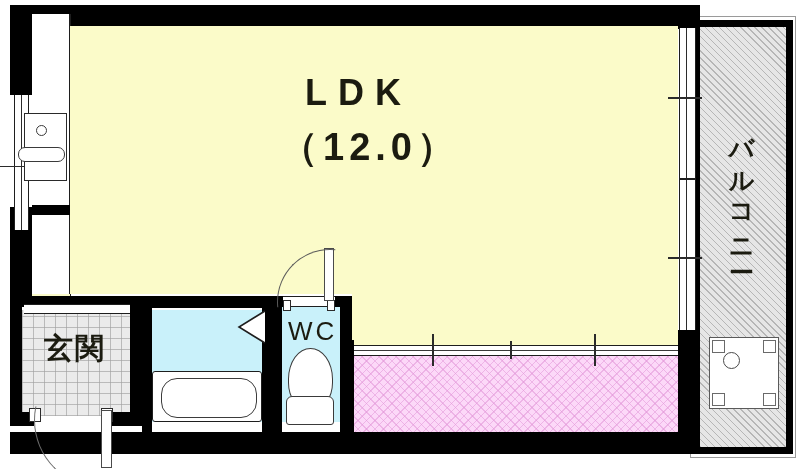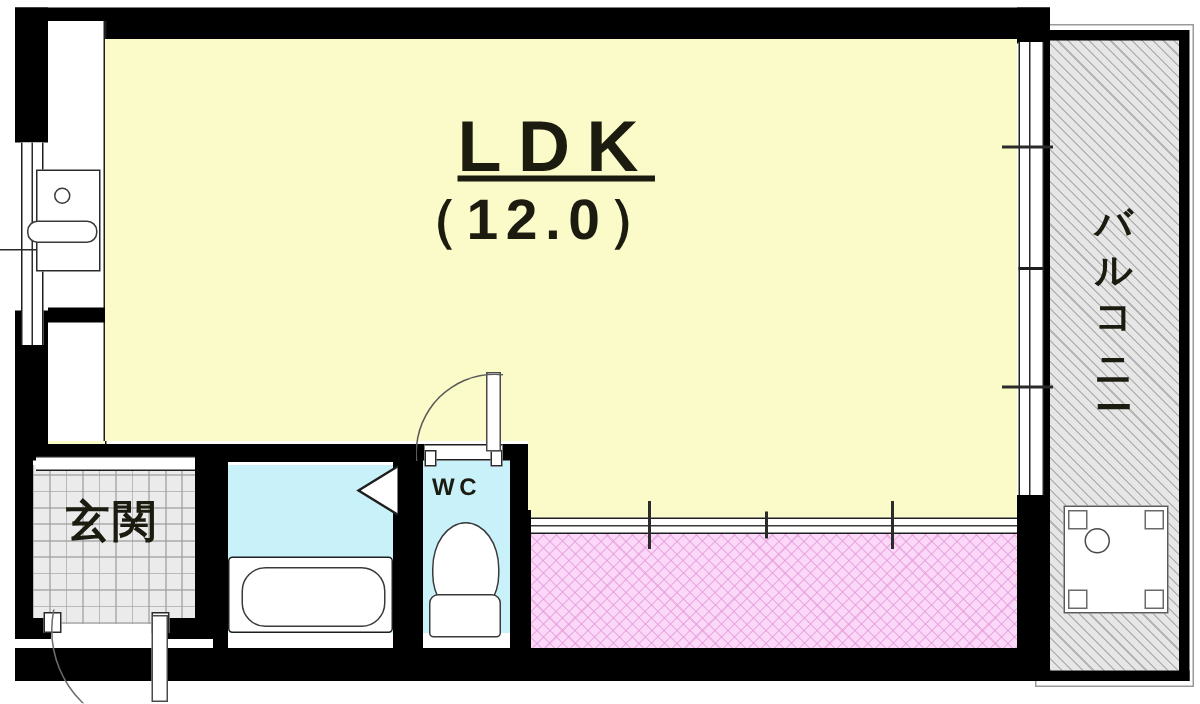--- a/index.html
+++ b/index.html
@@ -55,24 +55,24 @@
   }
 
   
   .label {
     position: absolute;
     color: #1b1b10;
     font-weight: 700;
     white-space: pre;
     line-height: 1;
   }
-  .label-ldk   { font-size: 48px; letter-spacing: 11px; text-decoration: underline; }
+  .label-ldk   { font-size: 36px; letter-spacing: 11px; }
   .label-area  { font-size: 38px; letter-spacing: 5px; }
   .label-jp    { font-size: 29px; letter-spacing: 2px; }
-  .label-wc    { font-size: 16px; letter-spacing: 3px; font-weight: 700; text-align: right; }
+  .label-wc    { font-size: 26px; letter-spacing: 3px; font-weight: 400; text-align: right; }
   .label-vert  {
     font-size: 25px;
     writing-mode: vertical-rl;
     text-orientation: upright;
     letter-spacing: 6px;
     font-weight: 700;
   }
 
   
   .fixture { position: absolute; box-sizing: border-box; }
@@ -217,21 +217,21 @@
     <div class="sink-bar abs" style="left:-7px; top:33px; width:45px; height:13px;"></div>
   </div>
 
   <div class="room ldk-fill" style="left:70px; top:26px; width:608px; height:268px;"></div>
 
   <div class="room ldk-fill" style="left:352px; top:294px; width:326px; height:51px;"></div>
 
   <div class="room ldk-fill" style="left:32px; top:294px; width:38px; height:6px;"></div>
 
   <div class="label label-ldk" style="left:305px; top:75px;">LDK</div>
-  <div class="label label-area" style="left:268px; top:128px;">（12.0）</div>
+  <div class="label label-area" style="left:280px; top:128px;">（12.0）</div>
 
   <div class="slider-v" style="left:679px; top:28px; width:17px; height:302px;">
     <div class="abs" style="left:6px; top:0; width:1.3px; height:302px; background:#2b2b2b;"></div>
   </div>
   <div class="tick" style="left:668px; top:97px; width:34px; height:1.5px;"></div>
   <div class="tick" style="left:668px; top:257px; width:34px; height:1.5px;"></div>
   <div class="abs" style="left:679px; top:178px; width:17px; height:2px; background:#1e1e1e;"></div>
 
   <div class="room genkan-fill" style="left:22px; top:310px; width:110px; height:106px;"></div>
 

